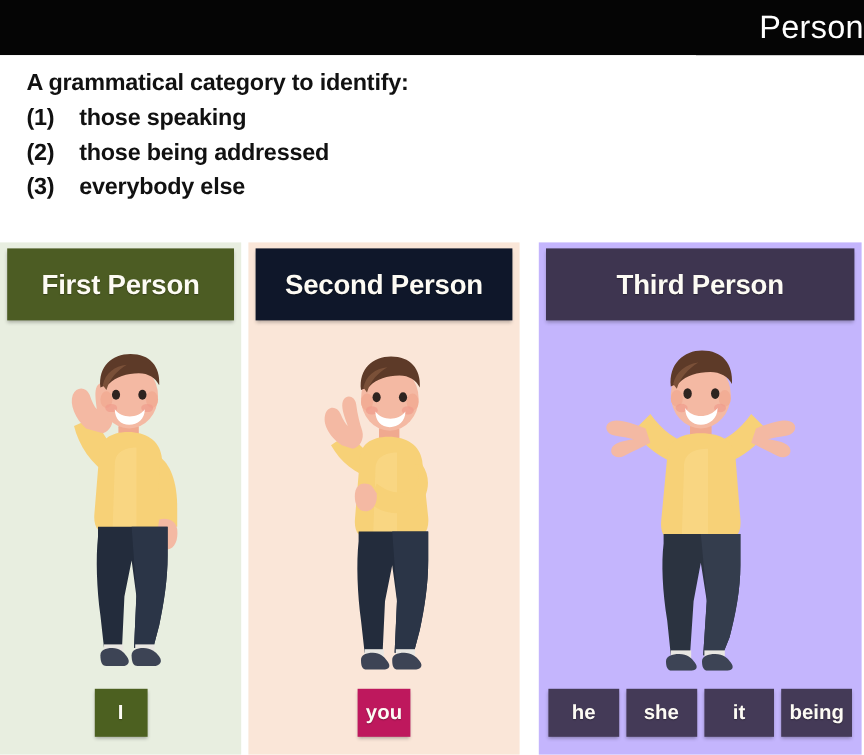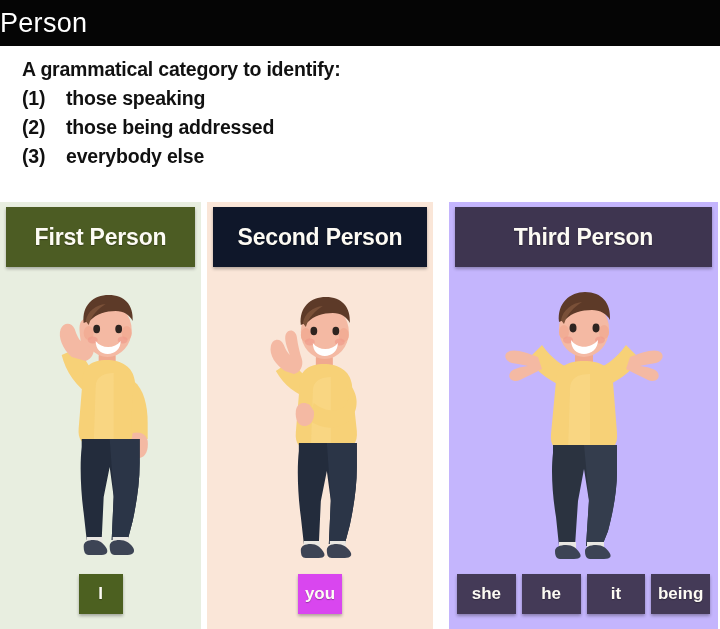--- a/index.html
+++ b/index.html
@@ -8,21 +8,21 @@
     background: #ffffff;
     font-family: "Liberation Sans", sans-serif;
     overflow: hidden;
   }
   .slide { position: relative; width: 720px; height: 629px; background: #ffffff; }
 
   
   .title-bar {
     position: absolute; left: 0; top: 0; width: 720px; height: 46px;
     background: #050505;
-    display: flex; align-items: center; justify-content: flex-start;
+    display: flex; align-items: center; justify-content: flex-end;
   }
   .title-text {
     color: #ffffff; font-size: 27px; font-weight: 400;
     letter-spacing: 0.3px; line-height: 1;
   }
 
   
   .intro {
     position: absolute; left: 0; top: 46px; width: 580px; height: 156px;
     background: #ffffff; padding: 12px 0 0 22px;
@@ -76,21 +76,21 @@
   }
   .chips-3 { gap: 6px; }
   .chip {
     height: 40px; min-width: 44px; padding: 0 12px;
     display: flex; align-items: center; justify-content: center;
     color: #fdfbf4; font-size: 17px; font-weight: 700;
     box-shadow: 0 2px 3px rgba(0,0,0,0.3);
     text-shadow: 0 1px 1px rgba(0,0,0,0.3);
   }
   .chip-1 { background: #4c6020; }
-  .chip-2 { background: #d946ef; padding: 0 4px; }
+  .chip-2 { background: #be185d; padding: 0 4px; }
   .chip-3 { background: #443a57; min-width: 56px; flex: 1 1 0; }
 </style>
 </head>
 <body>
 
 <div class="slide">
 
   <div class="title-bar">
     <div class="title-text">Person</div>
   </div>
@@ -232,21 +232,21 @@
           <path d="M73 39 C71 20 84 9 99 9 C116 9 125 20 124 37 C121 31 114 27 106 27 C95 27 86 30 80 36 Z" fill="#5d3a28"></path>
           <path d="M75 37 C77 27 86 20 96 19 C88 24 81 31 78 41 Z" fill="#7a5038"></path>
           <ellipse cx="87" cy="45" rx="3.5" ry="4.4" fill="#2e2420"></ellipse>
           <ellipse cx="110" cy="45" rx="3.5" ry="4.4" fill="#2e2420"></ellipse>
           <ellipse cx="82" cy="57" rx="5" ry="3.5" fill="#f09a8a" opacity="0.65"></ellipse>
           <ellipse cx="114" cy="57" rx="5" ry="3.5" fill="#f09a8a" opacity="0.65"></ellipse>
           <path d="M85 57 C91 66 105 66 112 57 C112 66 105 71 98 71 C91 71 85 66 85 57 Z" fill="#ffffff"></path>
         </svg>
       </div>
       <div class="chips chips-3">
+        <div class="chip chip-3">he</div>
         <div class="chip chip-3">she</div>
-        <div class="chip chip-3">he</div>
         <div class="chip chip-3">it</div>
         <div class="chip chip-3">being</div>
       </div>
     </div>
 
   </div>
 </div>
 
 </body></html>

